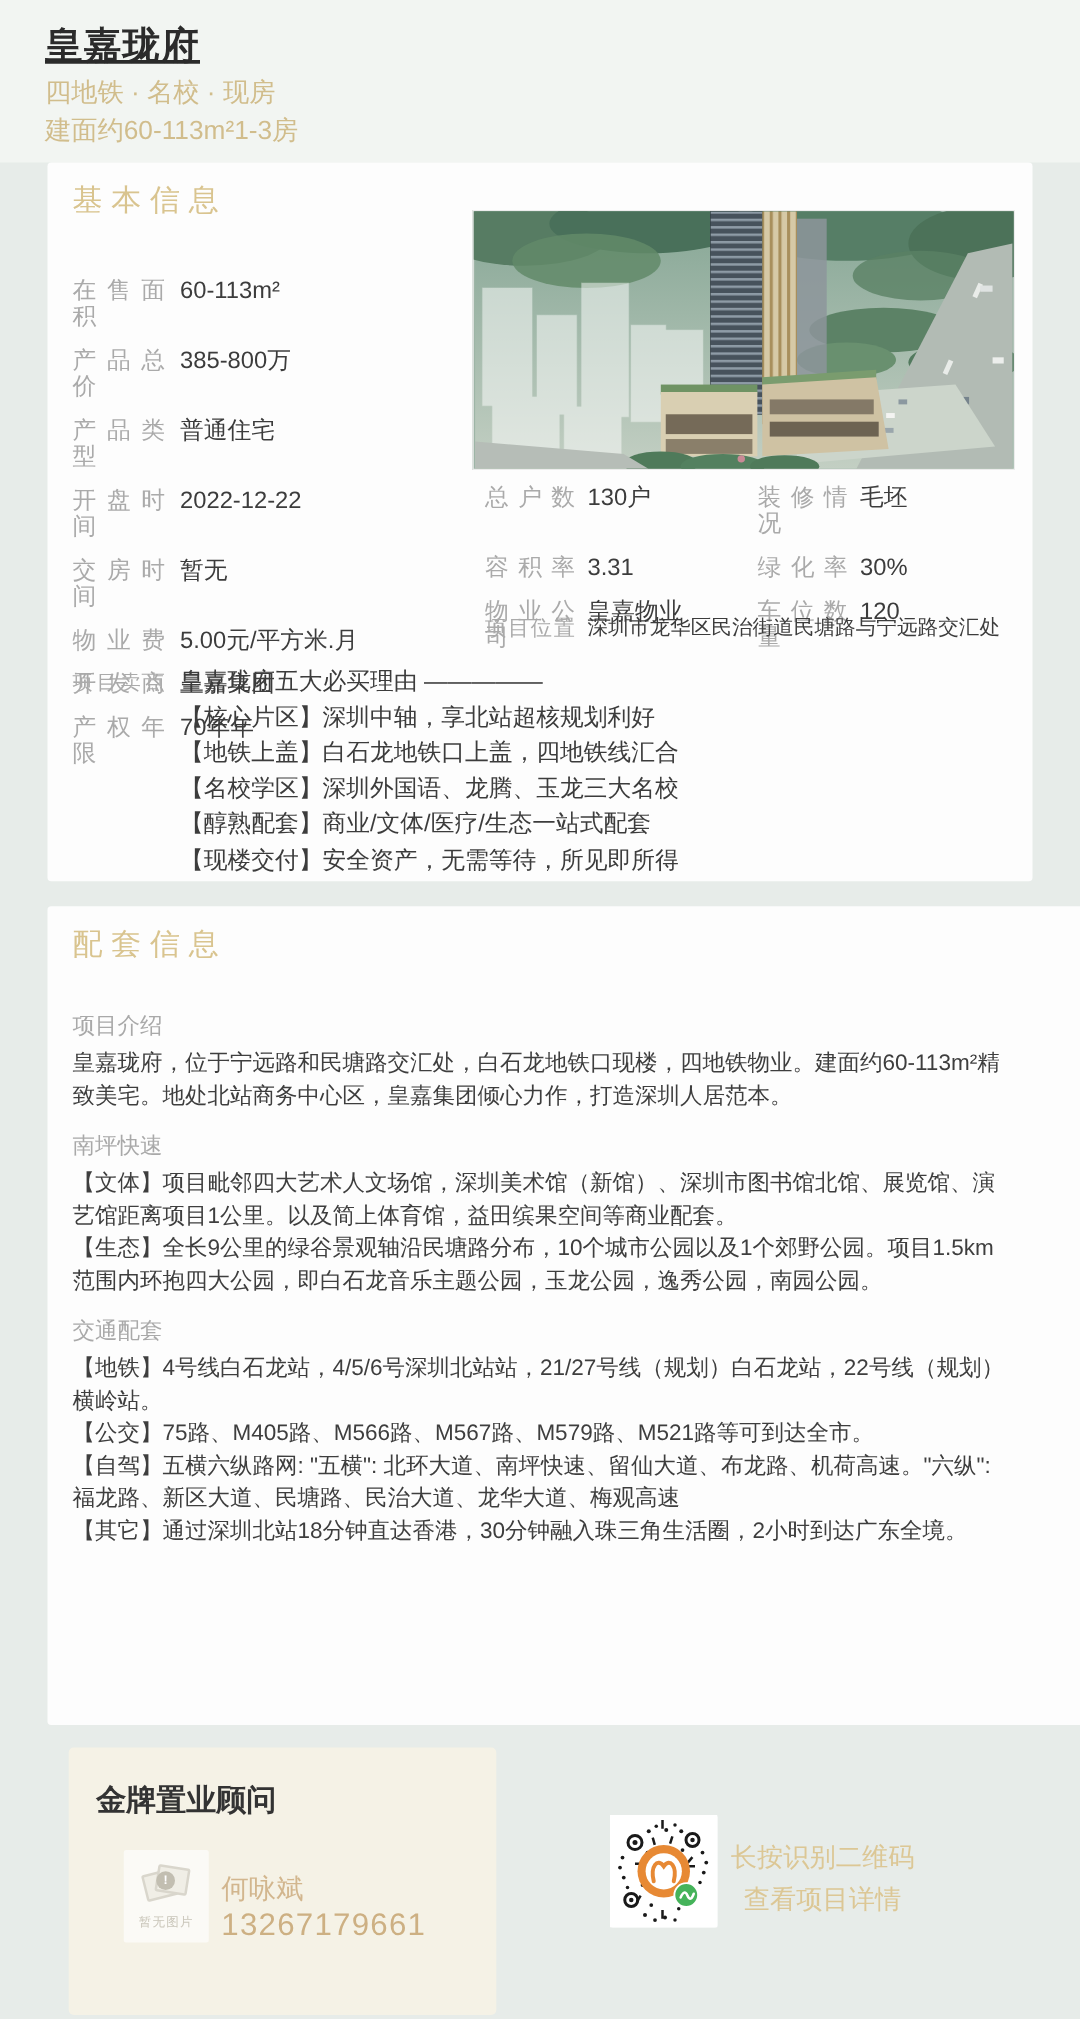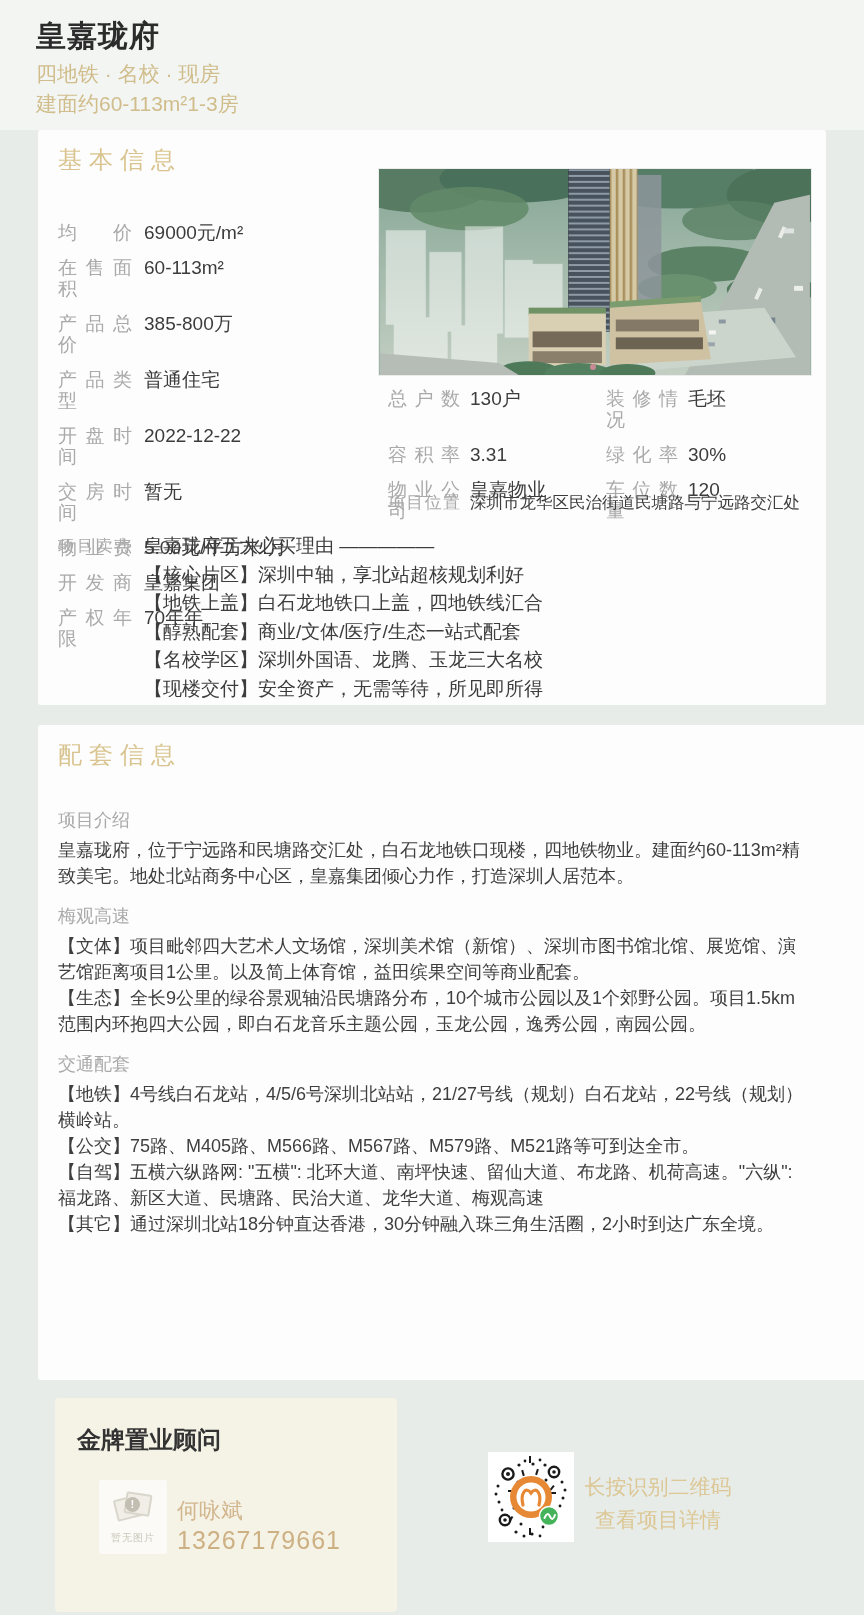--- a/index.html
+++ b/index.html
@@ -4,21 +4,21 @@
 <style>
   html,body{margin:0;padding:0;}
   body{
     width:864px;height:1615px;position:relative;overflow:hidden;
     background:#e7ece9;
     font-family:"Liberation Sans","DejaVu Sans",sans-serif;
     -webkit-font-smoothing:antialiased;
   }
   
   .page-header{position:absolute;left:0;top:0;width:864px;height:130px;background:#f2f5f2;}
-  .hd-title{position:absolute;left:36px;top:16px;font-size:30px;font-weight:bold;color:#2b2b2b;letter-spacing:1px;}
+  .hd-title{position:absolute;left:36px;top:16px;font-size:30px;font-weight:bold;color:#2b2b2b;letter-spacing:1px;text-decoration:underline;}
   .hd-tag{position:absolute;left:36px;font-size:21px;color:#d1bd8c;}
   .hd-tag1{top:60px;}
   .hd-tag2{top:90px;}
   
   .card{position:absolute;background:#fdfdfd;border-radius:3px;overflow:hidden;}
   .card1{left:38px;top:130px;width:788px;height:575px;}
   .card2{left:38px;top:725px;width:840px;height:655px;}
   .sec-title{position:absolute;left:20px;top:14px;font-size:24px;color:#d9c48f;letter-spacing:7px;font-weight:normal;margin:0;}
   
   .fields-left{position:absolute;left:20px;top:92px;width:315px;}
@@ -142,24 +142,20 @@
       <ellipse cx="150" cy="204" rx="30" ry="10" fill="#4f7a5a"></ellipse>
       <ellipse cx="200" cy="206" rx="34" ry="10" fill="#53805f"></ellipse>
       <ellipse cx="250" cy="206" rx="28" ry="9" fill="#4f7a5a"></ellipse>
       <circle cx="215" cy="200" r="3" fill="#c98a96"></circle>
       <polygon points="0,186 120,196 140,208 0,208" fill="#b6bdb7"></polygon>
     </svg>
   </div>
 
   <div class="fields-left">
     <div class="frow">
-        <span class="flabel">均价</span>
-        <span class="fvalue">69000元/m²</span>
-      </div>
-    <div class="frow">
         <span class="flabel">在售面积</span>
         <span class="fvalue">60-113m²</span>
       </div>
     <div class="frow">
         <span class="flabel">产品总价</span>
         <span class="fvalue">385-800万</span>
       </div>
     <div class="frow">
         <span class="flabel">产品类型</span>
         <span class="fvalue">普通住宅</span>
@@ -210,34 +206,34 @@
     <span class="fr-l">项目位置</span>
     <span class="loc-v">深圳市龙华区民治街道民塘路与宁远路交汇处</span>
   </div>
 
   <div class="selling">
     <span class="flabel">项目卖点</span>
     <div>
       <div class="sell-line">皇嘉珑府五大必买理由 —————</div>
       <div class="sell-line">【核心片区】深圳中轴，享北站超核规划利好</div>
       <div class="sell-line">【地铁上盖】白石龙地铁口上盖，四地铁线汇合</div>
+      <div class="sell-line">【名校学区】深圳外国语、龙腾、玉龙三大名校</div>
       <div class="sell-line">【醇熟配套】商业/文体/医疗/生态一站式配套</div>
-      <div class="sell-line">【名校学区】深圳外国语、龙腾、玉龙三大名校</div>
       <div class="sell-line">【现楼交付】安全资产，无需等待，所见即所得</div>
     </div>
   </div>
 </div>
 
 <div class="card card2">
   <h2 class="sec-title">配套信息</h2>
   <div class="c2-body">
     <div class="sub-label first">项目介绍</div>
     <p class="para">皇嘉珑府，位于宁远路和民塘路交汇处，白石龙地铁口现楼，四地铁物业。建面约60-113m²精致美宅。地处北站商务中心区，皇嘉集团倾心力作，打造深圳人居范本。</p>
 
-    <div class="sub-label">梅观高速</div>
+    <div class="sub-label">南坪快速</div>
     <p class="para">【文体】项目毗邻四大艺术人文场馆，深圳美术馆（新馆）、深圳市图书馆北馆、展览馆、演艺馆距离项目1公里。以及简上体育馆，益田缤果空间等商业配套。</p>
     <p class="para">【生态】全长9公里的绿谷景观轴沿民塘路分布，10个城市公园以及1个郊野公园。项目1.5km范围内环抱四大公园，即白石龙音乐主题公园，玉龙公园，逸秀公园，南园公园。</p>
 
     <div class="sub-label">交通配套</div>
     <p class="para">【地铁】4号线白石龙站，4/5/6号深圳北站站，21/27号线（规划）白石龙站，22号线（规划）横岭站。</p>
     <p class="para">【公交】75路、M405路、M566路、M567路、M579路、M521路等可到达全市。</p>
     <p class="para">【自驾】五横六纵路网: "五横": 北环大道、南坪快速、留仙大道、布龙路、机荷高速。"六纵": 福龙路、新区大道、民塘路、民治大道、龙华大道、梅观高速</p>
     <p class="para">【其它】通过深圳北站18分钟直达香港，30分钟融入珠三角生活圈，2小时到达广东全境。</p>
   </div>
 </div>

